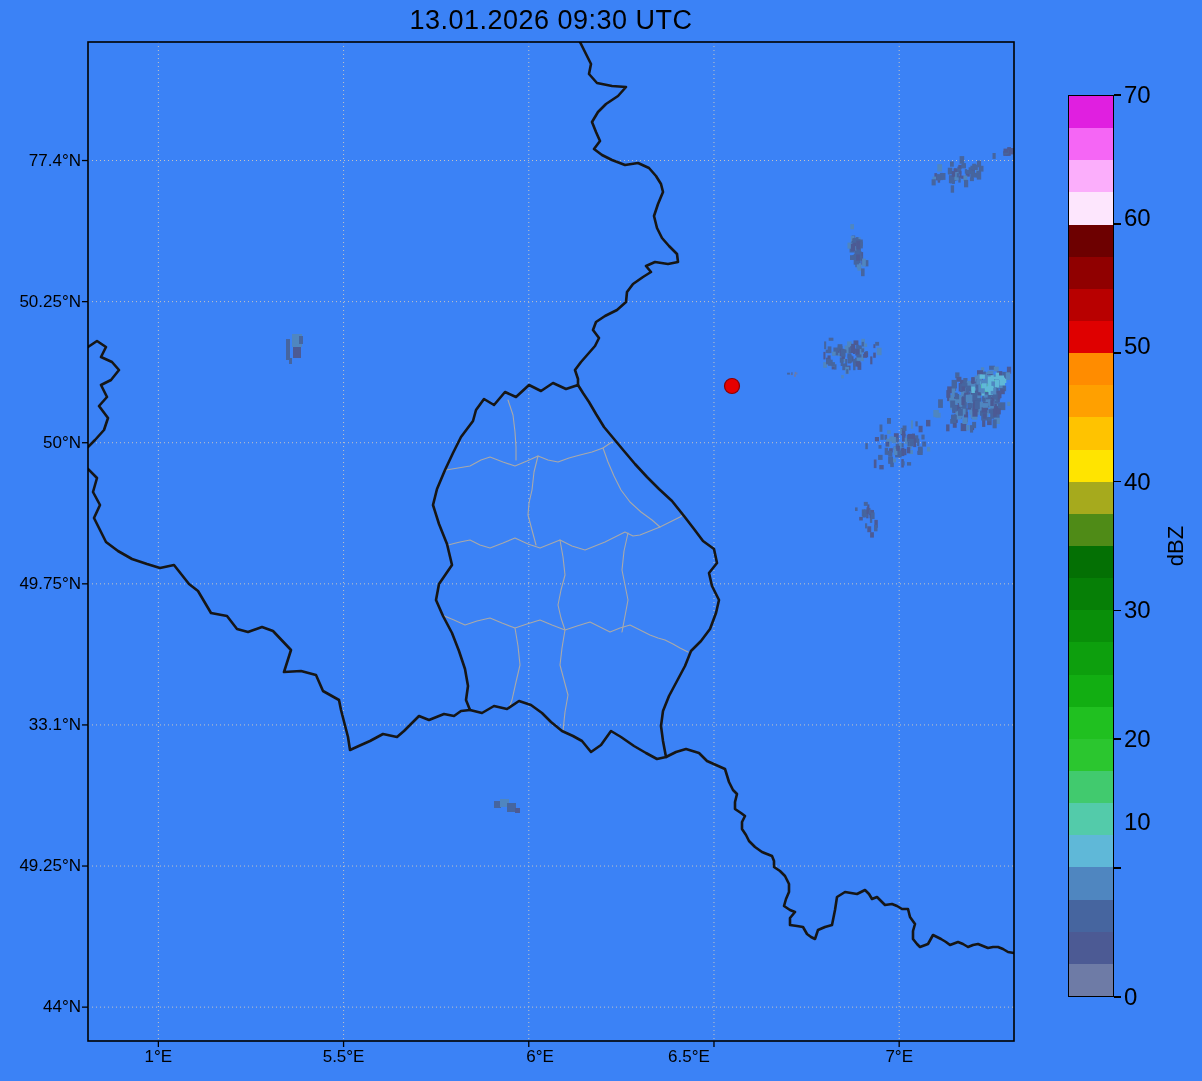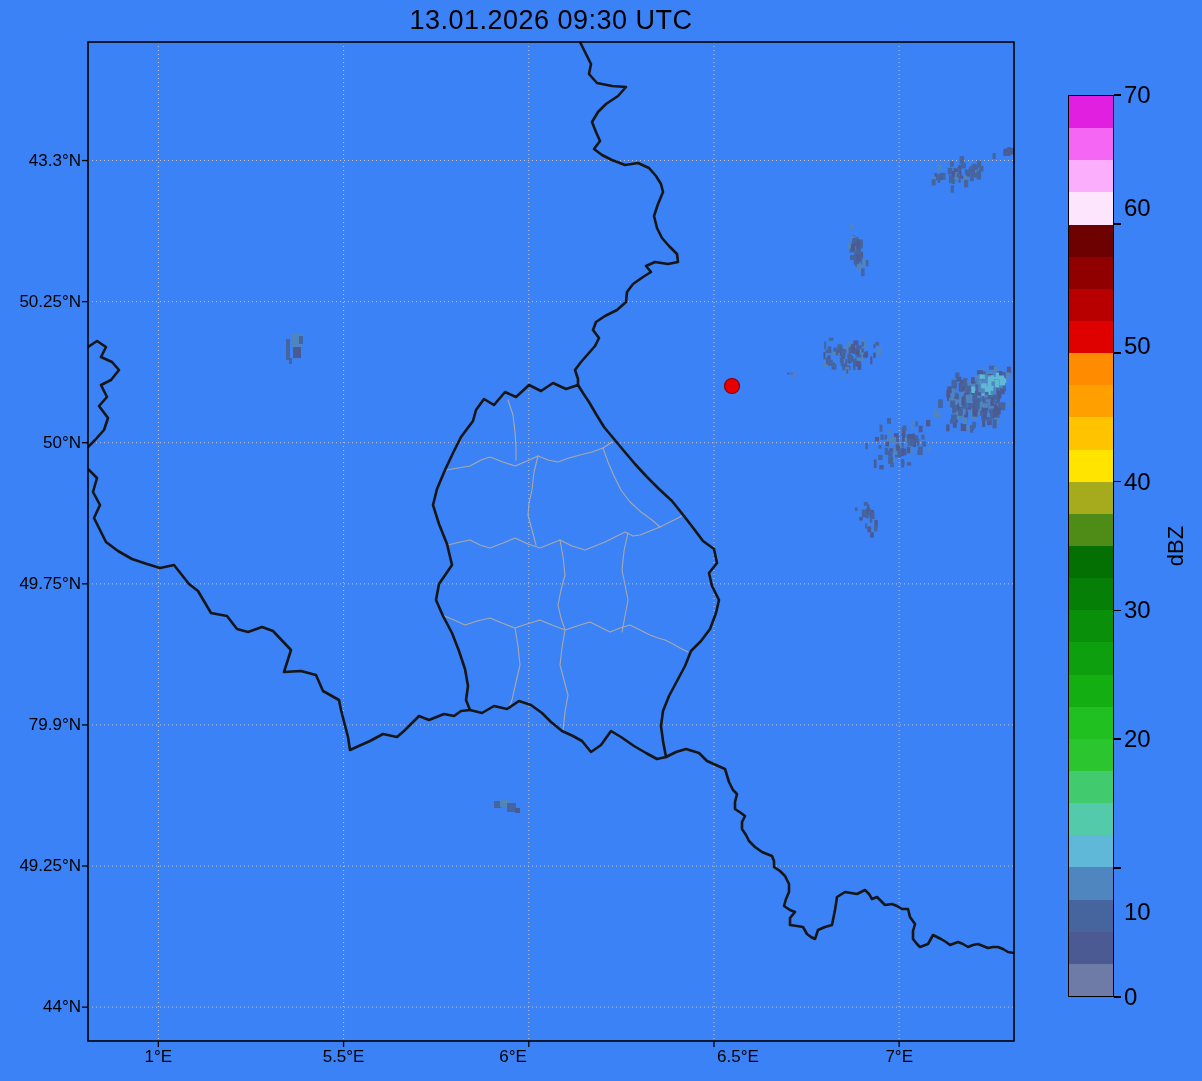--- a/index.html
+++ b/index.html
@@ -666,33 +666,33 @@
         <line x1="82" y1="724.9322033898297" x2="88" y2="724.9322033898297" stroke="#000" stroke-width="1.3"></line>
         <line x1="82" y1="866.0338983050838" x2="88" y2="866.0338983050838" stroke="#000" stroke-width="1.3"></line>
         <line x1="82" y1="1007.1355932203378" x2="88" y2="1007.1355932203378" stroke="#000" stroke-width="1.3"></line>
       </g>
   </svg>
 
   <div class="title">13.01.2026 09:30 UTC</div>
 
 
   <div id="ylabels">
-      <div class="tick-label-y" style="top: 150.525px;">43.3°N</div>
+      <div class="tick-label-y" style="top: 150.525px;">77.4°N</div>
       <div class="tick-label-y" style="top: 291.627px;">50.25°N</div>
       <div class="tick-label-y" style="top: 432.729px;">50°N</div>
       <div class="tick-label-y" style="top: 573.831px;">49.75°N</div>
-      <div class="tick-label-y" style="top: 714.932px;">79.9°N</div>
+      <div class="tick-label-y" style="top: 714.932px;">33.1°N</div>
       <div class="tick-label-y" style="top: 856.034px;">49.25°N</div>
       <div class="tick-label-y" style="top: 997.136px;">44°N</div>
     </div>
   <div id="xlabels">
       <div class="tick-label-x" style="left: 113.376px;">1°E</div>
       <div class="tick-label-x" style="left: 298.576px;">5.5°E</div>
-      <div class="tick-label-x" style="left: 468px; text-align: center;">6°E</div>
-      <div class="tick-label-x" style="left: 693px;">6.5°E</div>
+      <div class="tick-label-x" style="left: 495px; text-align: center;">6°E</div>
+      <div class="tick-label-x" style="left: 644px;">6.5°E</div>
       <div class="tick-label-x" style="left: 854.176px; text-align: center;">7°E</div>
     </div>
 
   <div class="cbar" id="cbar">
       <div class="cbar-seg" style="background: rgb(224, 31, 224);"></div>
       <div class="cbar-seg" style="background: rgb(245, 102, 245);"></div>
       <div class="cbar-seg" style="background: rgb(251, 174, 251);"></div>
       <div class="cbar-seg" style="background: rgb(253, 230, 253);"></div>
       <div class="cbar-seg" style="background: rgb(109, 0, 0);"></div>
       <div class="cbar-seg" style="background: rgb(144, 0, 0);"></div>
@@ -716,29 +716,29 @@
       <div class="cbar-seg" style="background: rgb(95, 184, 216);"></div>
       <div class="cbar-seg" style="background: rgb(79, 134, 192);"></div>
       <div class="cbar-seg" style="background: rgb(70, 101, 159);"></div>
       <div class="cbar-seg" style="background: rgb(76, 90, 148);"></div>
       <div class="cbar-seg" style="background: rgb(110, 123, 166);"></div>
     </div>
   <div id="cbar-ticks">
       <div class="cbar-tick" style="top: 996.2px;"></div>
       <div class="cbar-ticklabel" style="top: 983px;">0</div>
       <div class="cbar-tick" style="top: 867.343px;"></div>
-      <div class="cbar-ticklabel" style="top: 898px;">10</div>
+      <div class="cbar-ticklabel" style="top: 808px;">10</div>
       <div class="cbar-tick" style="top: 738.486px;"></div>
       <div class="cbar-ticklabel" style="top: 725.286px;">20</div>
       <div class="cbar-tick" style="top: 609.629px;"></div>
       <div class="cbar-ticklabel" style="top: 596.429px;">30</div>
       <div class="cbar-tick" style="top: 480.771px;"></div>
       <div class="cbar-ticklabel" style="top: 467.571px;">40</div>
       <div class="cbar-tick" style="top: 351.914px;"></div>
       <div class="cbar-ticklabel" style="top: 332px;">50</div>
       <div class="cbar-tick" style="top: 223.057px;"></div>
-      <div class="cbar-ticklabel" style="top: 194px; text-align: center;">60</div>
+      <div class="cbar-ticklabel" style="top: 204px; text-align: center;">60</div>
       <div class="cbar-tick" style="top: 94.2px;"></div>
       <div class="cbar-ticklabel" style="top: 81px;">70</div>
     </div>
   <div class="cbar-axis-label">dBZ</div>
 
 </div>
 
 </body></html>

